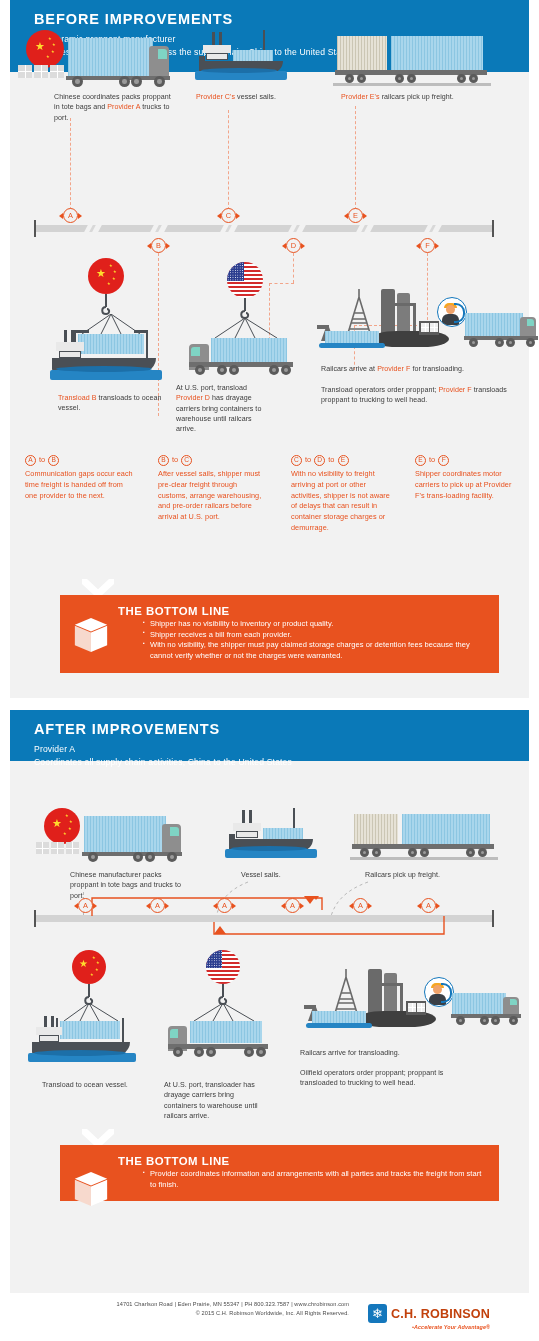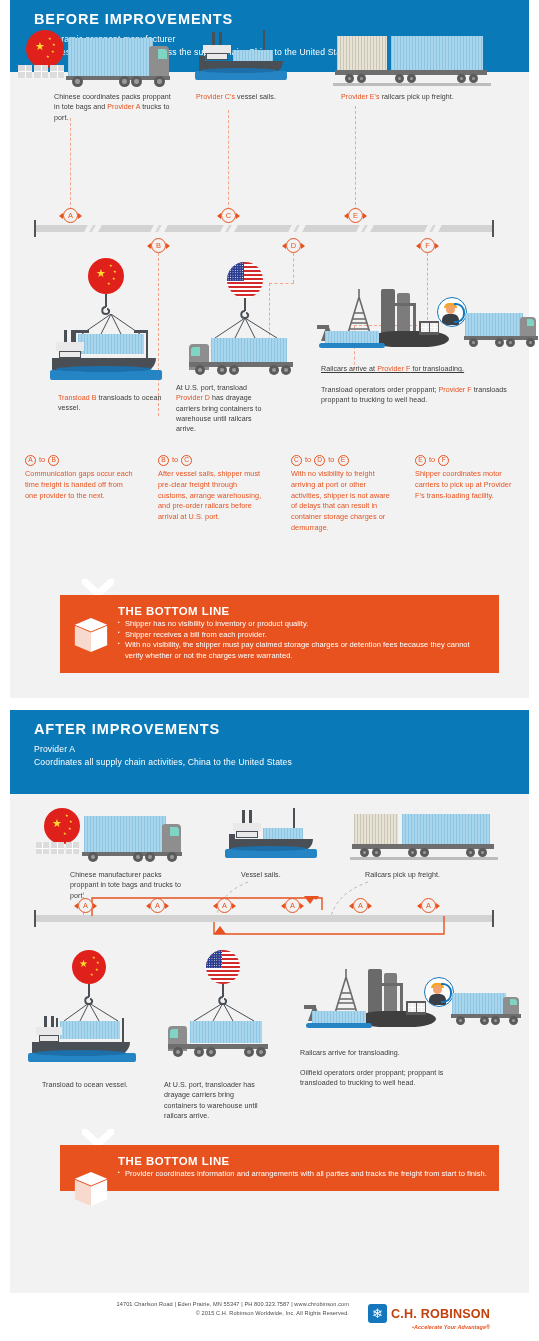--- a/index.html
+++ b/index.html
@@ -36,21 +36,21 @@
   .marker:after{right:-5.4px;border-left:4.4px solid #e8521f;}
 
   .dleader{position:absolute;border-left:1px dashed #f2a58a;}
   .dleader-h{position:absolute;border-top:1px dashed #f2a58a;}
   .gleader{position:absolute;border-left:1px dashed #b9b9b9;}
 
   
   .bl{position:absolute;left:50px;width:439px;background:#e8521f;box-sizing:border-box;padding:10px 12px 11px 58px;}
   .bl h2{margin:0 0 2px 0;color:#fff;font-size:11.4px;font-weight:bold;letter-spacing:.5px;}
   .bl ul{margin:0;padding:0;list-style:none;}
-  .bl li{position:relative;color:#fff;font-size:7.5px;line-height:1.42;padding-left:7px;letter-spacing:.05px;}
+  .bl li{position:relative;color:#fff;font-size:7.5px;line-height:1.42;padding-left:7px;letter-spacing:.05px;margin-left:25px;}
   .bl li:before{content:"\25AA";position:absolute;left:0;top:-0.5px;font-size:5px;}
   .box3d{position:absolute;left:14px;width:34px;height:36px;}
 
   
   .footer{position:absolute;left:0;width:539px;top:1300px;}
   .f-txt{position:absolute;right:190px;top:0;text-align:right;font-size:5.6px;line-height:1.65;color:#4a4a4a;letter-spacing:.1px;}
   .logo-wrap{position:absolute;left:368px;top:4px;display:flex;align-items:flex-start;gap:4px;}
   .logo-mark{width:19px;height:19px;background:#1477bc;border-radius:3px;position:relative;flex:none;}
   .logo-mark:before{content:"\2744";position:absolute;left:0;right:0;top:1px;text-align:center;color:#fff;font-size:13px;line-height:17px;}
   .logo-name{font-size:12.6px;font-weight:bold;color:#c2410c;letter-spacing:.2px;line-height:1;margin-top:3px;}
@@ -345,21 +345,21 @@
           <i></i>
         </div>
     </div>
 
     <div class="cap" style="left:48px;top:393px;width:110px;">
       <span></span><span class="hl">Transload B</span><span> transloads to ocean vessel.</span>
     </div>
     <div class="cap" style="left:166px;top:383px;width:96px;">
       <span>At U.S. port, transload </span><span class="hl">Provider D</span><span> has drayage carriers bring containers to warehouse until railcars arrive.</span>
     </div>
-    <div class="cap" style="left:311px;top:364px;width:200px;text-decoration:underline;">
+    <div class="cap" style="left:311px;top:364px;width:200px;">
       <span>Railcars arrive at </span><span class="hl">Provider F</span><span> for transloading.</span>
     </div>
     <div class="cap" style="left:311px;top:385px;width:190px;">
       <span>Transload operators order proppant; </span><span class="hl">Provider F</span><span> transloads proppant to trucking to well head.</span>
     </div>
 
     <div class="step-col" style="left:15px;top:455px;width:108px;">
       <div class="step-head">
         <span class="badge">A</span>
         <span>to</span>
@@ -411,21 +411,21 @@
       <ul>
         <li>Shipper has no visibility to inventory or product quality.</li>
         <li>Shipper receives a bill from each provider.</li>
         <li>With no visibility, the shipper must pay claimed storage charges or detention fees because they cannot verify whether or not the charges were warranted.</li>
       </ul>
     </div>
   </div>
 
   <div class="panel" id="panel-after">
 
-    <div class="banner" style="top:0;height:84px;">
+    <div class="banner" style="top:0;height:51px;">
       <h1>AFTER IMPROVEMENTS</h1>
       <p>Provider A</p>
       <p>Coordinates all supply chain activities, China to the United States</p>
     </div>
 
     <div class="ill" style="left:26px;top:96px;width:150px;height:60px;">
       <div class="flag-cn" style="left:8px;top:2px;width:36px;height:36px;">
         <span class="star" style="left:8px;top:10px;font-size:11px;">★</span>
         <span class="star" style="left:21px;top:6px;font-size:4px;">★</span>
         <span class="star" style="left:25px;top:12px;font-size:4px;">★</span>

